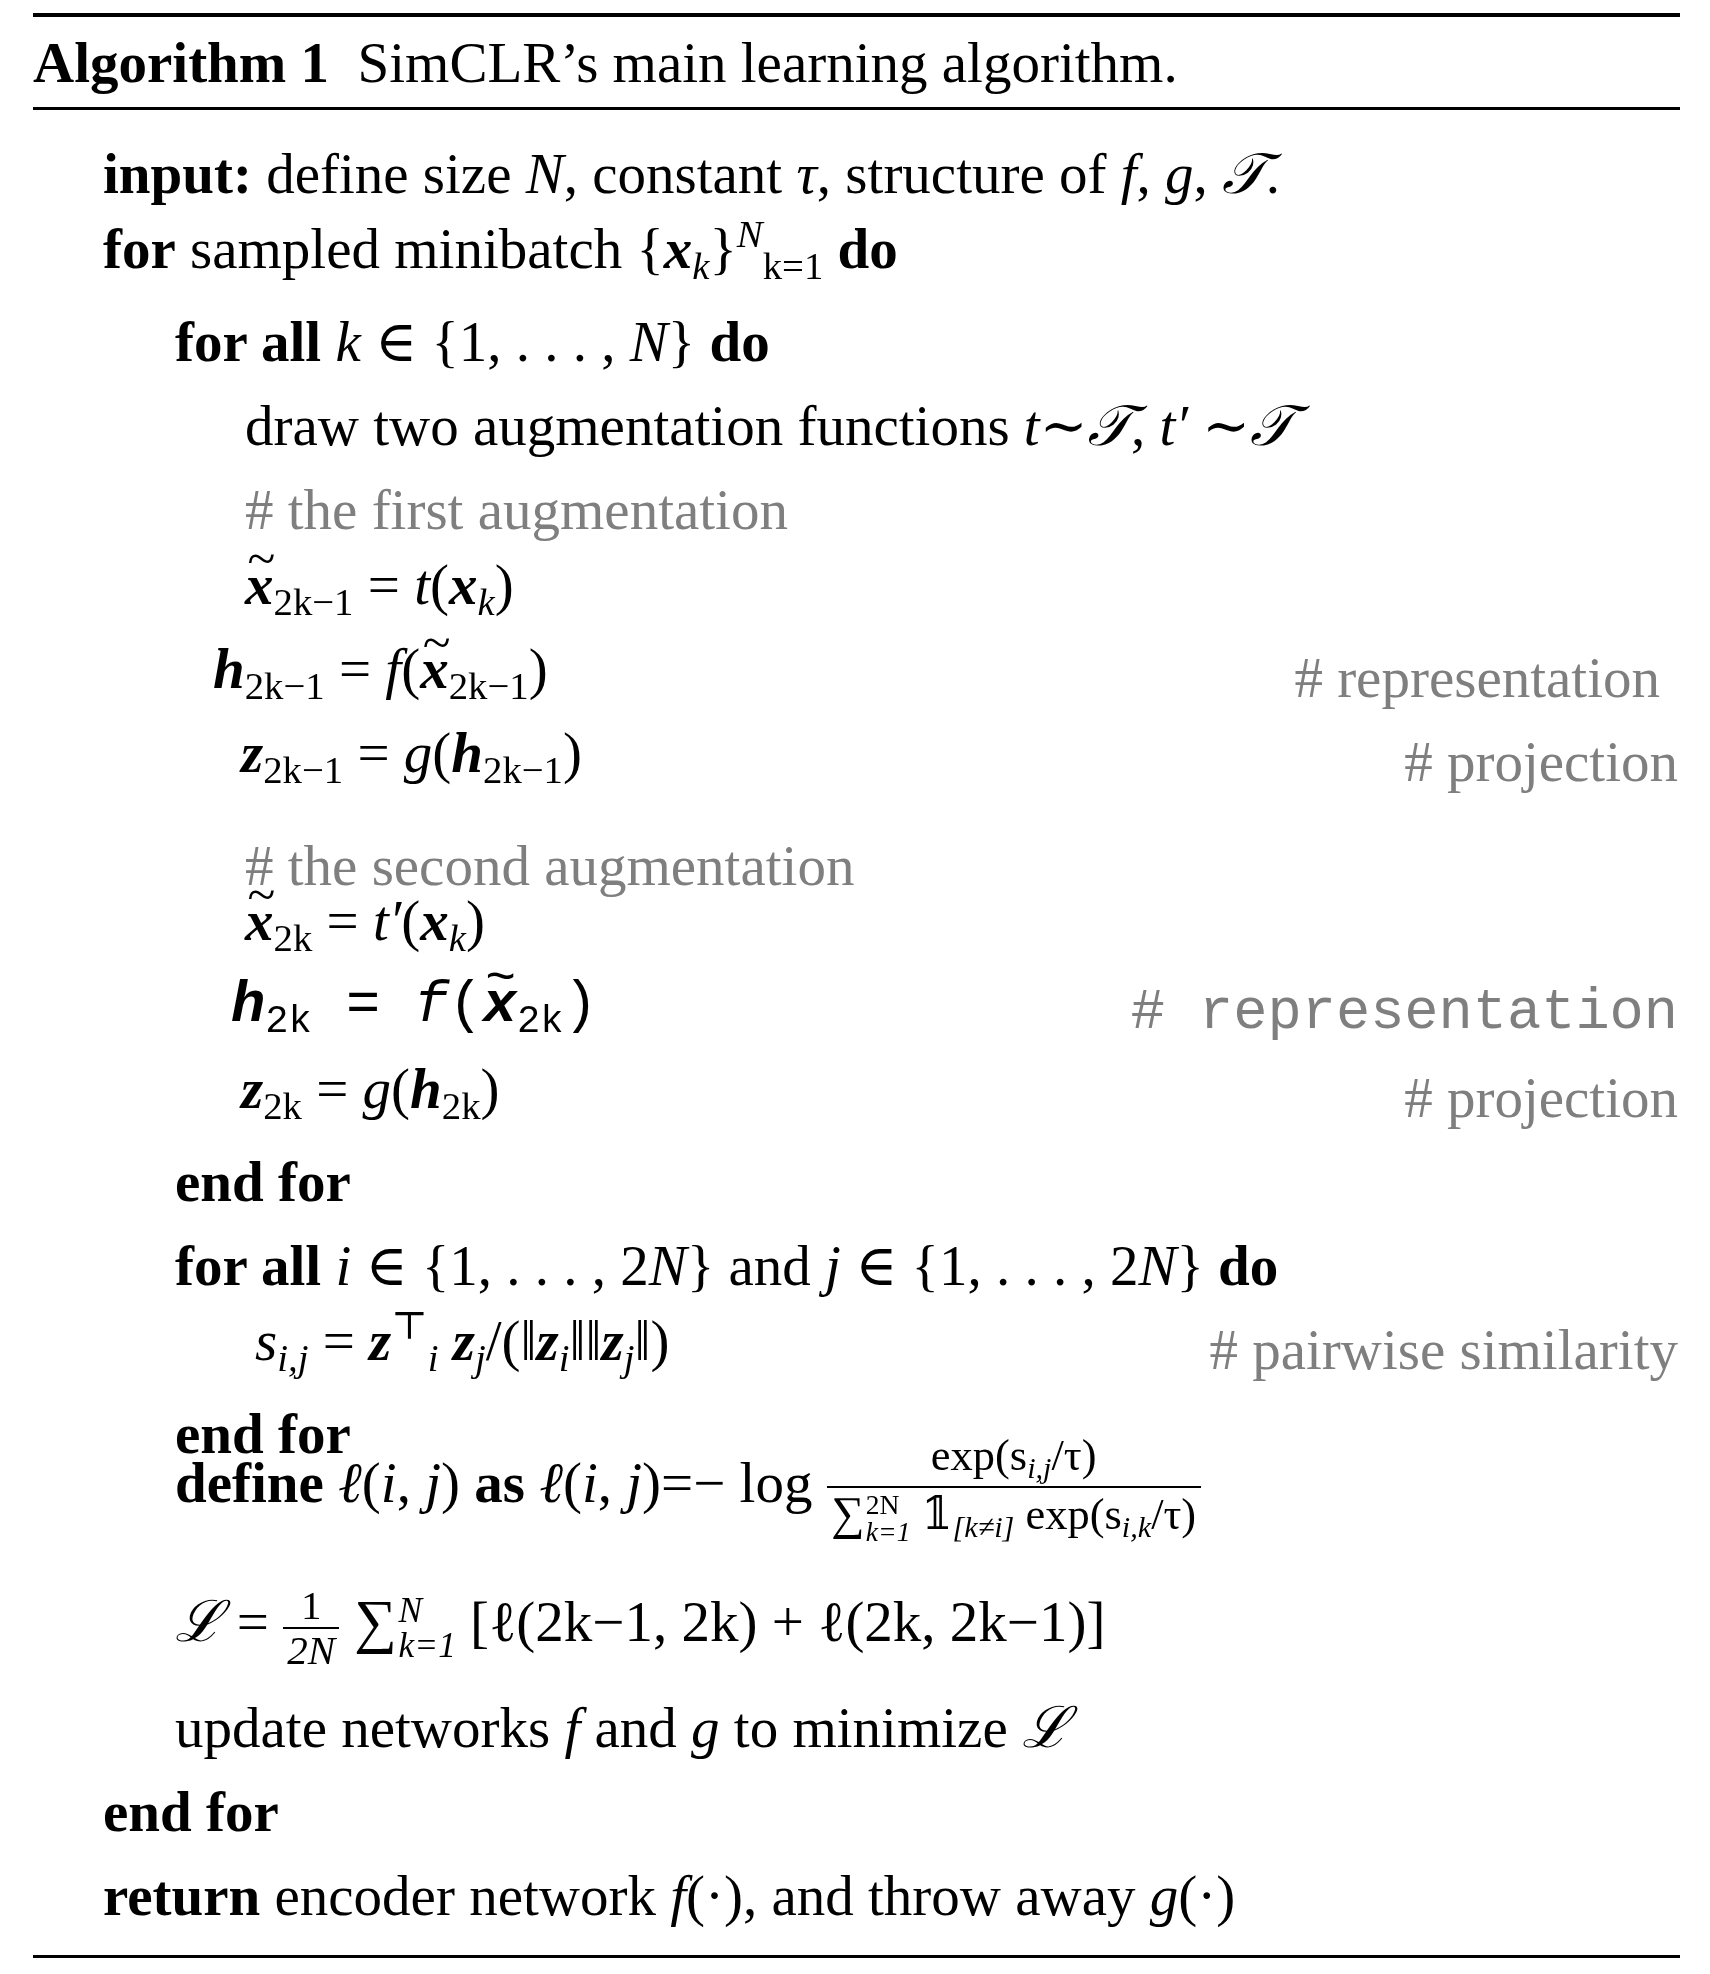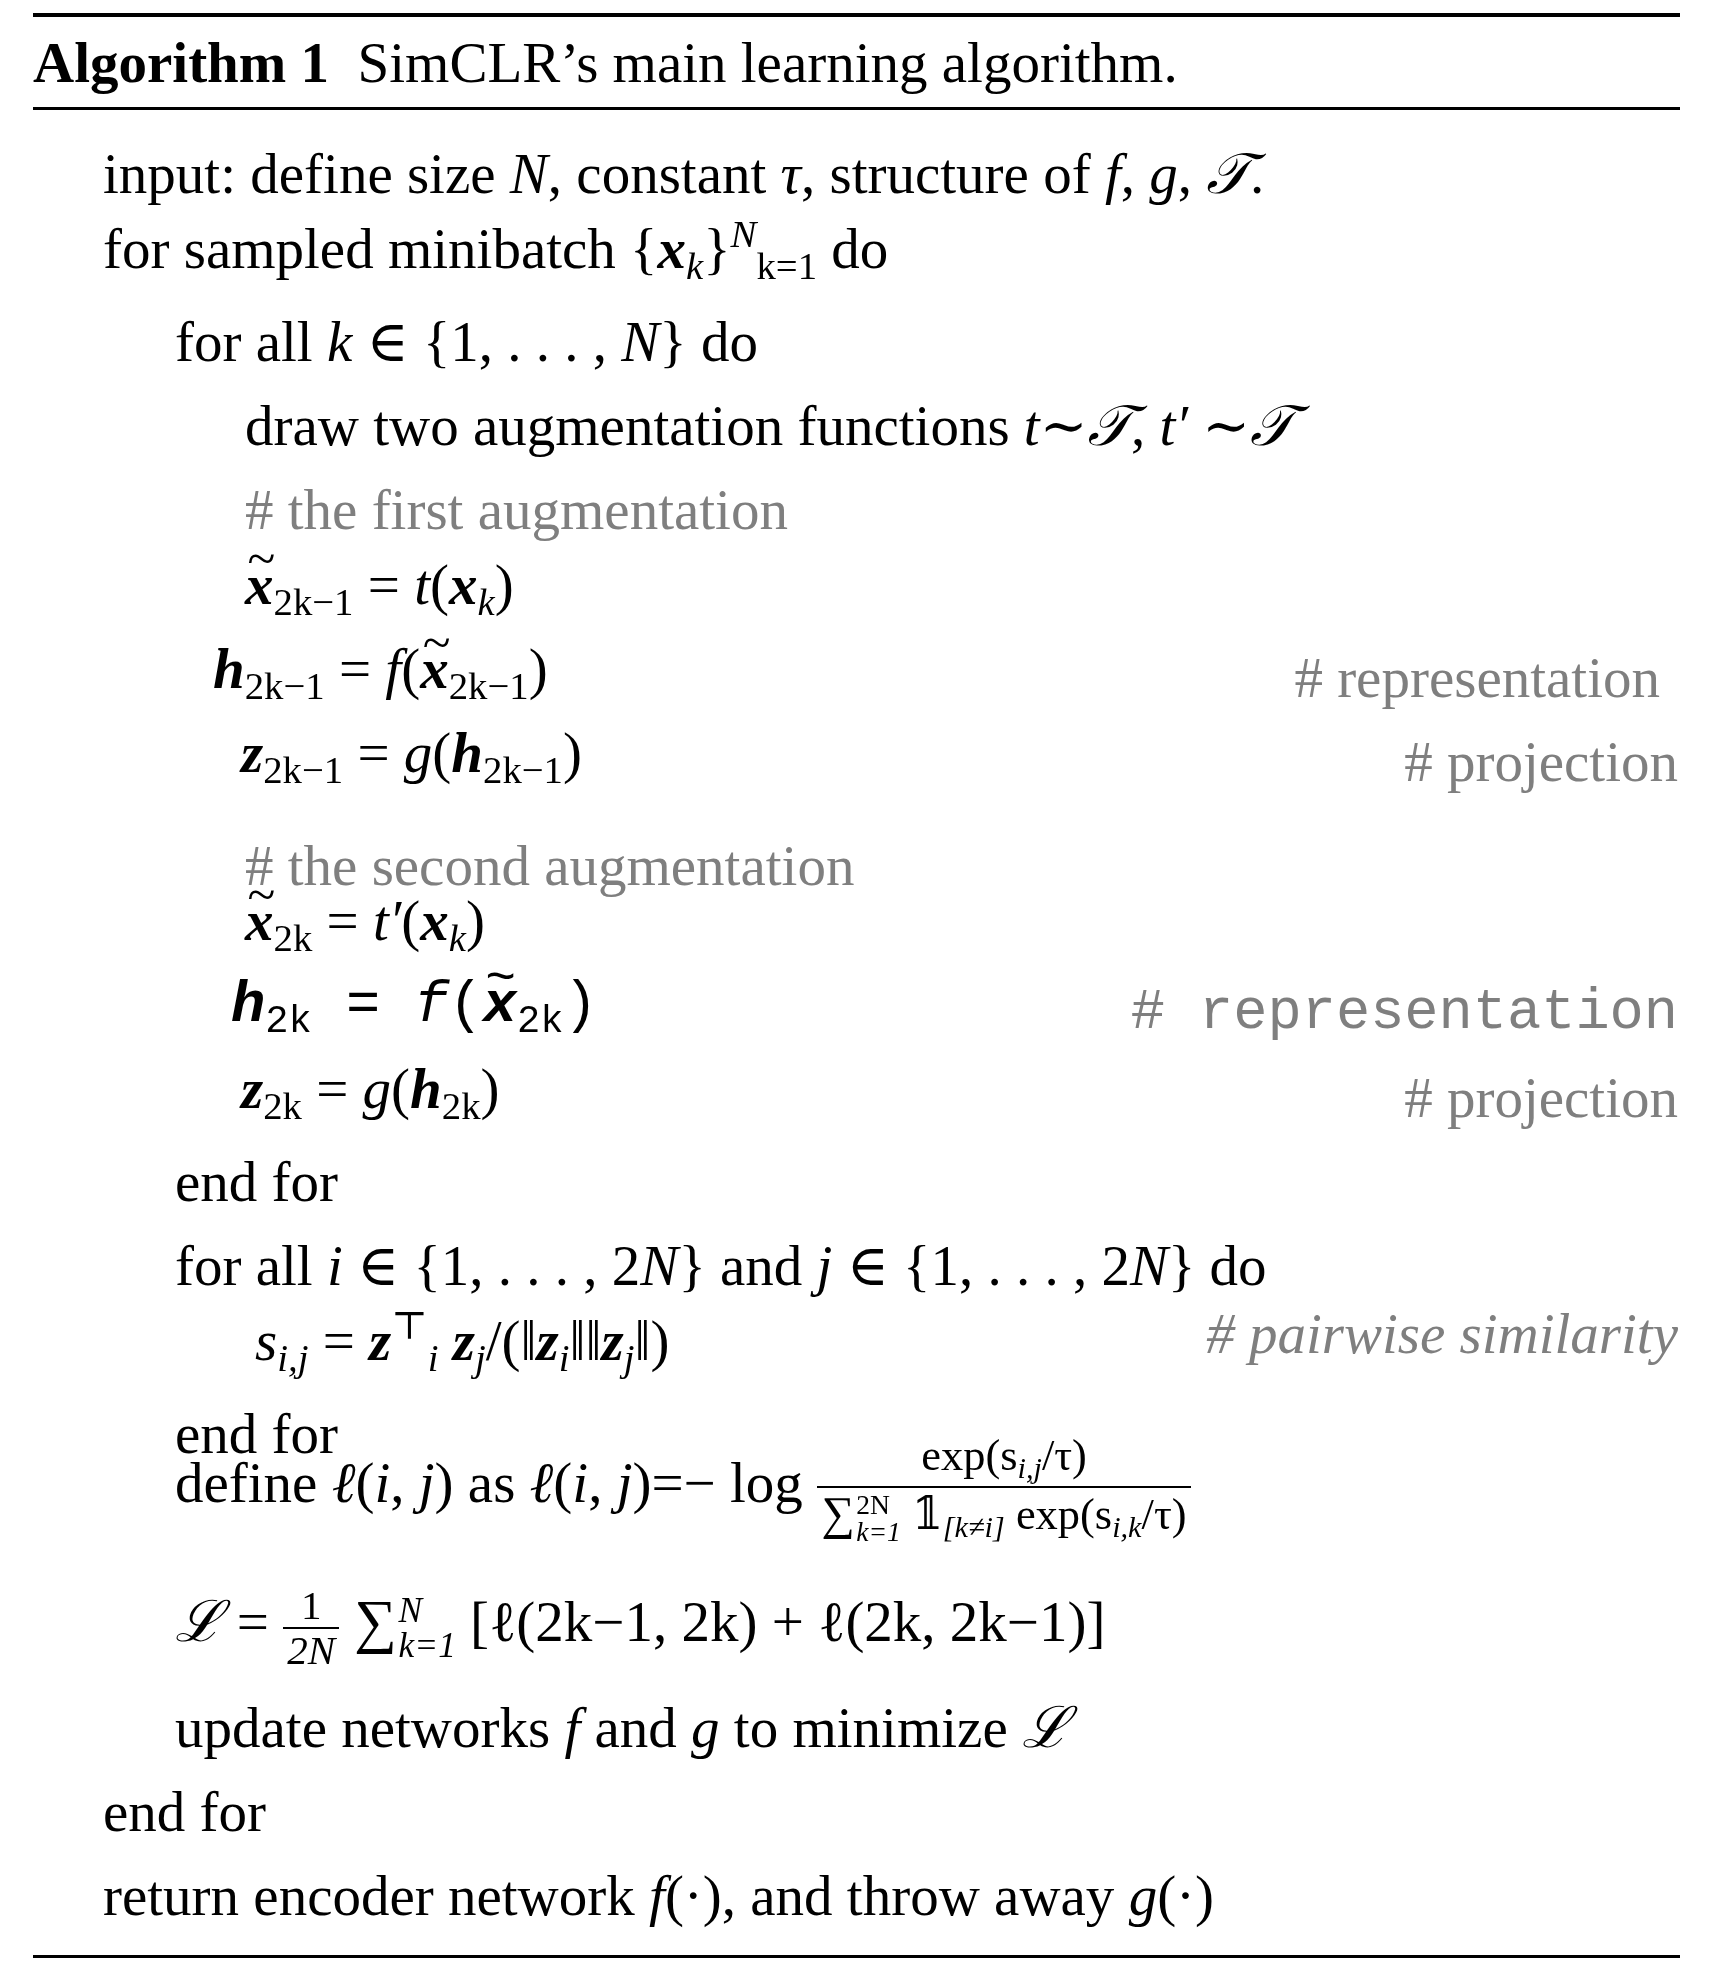--- a/index.html
+++ b/index.html
@@ -6,21 +6,21 @@
   body { width: 1710px; height: 1974px; position: relative; overflow: hidden;
          font-family: "Liberation Serif", "DejaVu Serif", serif; color: #000; }
   .rule { position: absolute; left: 33px; width: 1647px; background: #000; }
   .rule.top { top: 13px; height: 4px; }
   .rule.mid { top: 107px; height: 3px; }
   .rule.bot { top: 1955px; height: 3px; }
   .line { position: absolute; font-size: 57px; line-height: 1; white-space: nowrap; }
   .line .base { position: absolute; left: 0; bottom: 0; }
   .title { position: absolute; left: 33px; top: 30px; font-size: 57px; white-space: nowrap; }
   .title .num { font-weight: bold; }
-  .b { font-weight: normal; }
+  .b { font-weight: bold; }
   .i { font-style: italic; }
   .bi { font-weight: bold; font-style: italic; }
   .c { color: #7f7f7f; }
   .sub { font-size: 0.68em; vertical-align: -0.28em; }
   .sup { font-size: 0.68em; vertical-align: 0.55em; }
   .cal { font-style: italic; font-family: "DejaVu Serif", serif; }
   .tl { position: relative; display: inline-block; }
   .tl::before { content: "~"; position: absolute; left: 0.05em; top: -0.48em; font-style: normal; font-weight: normal; font-size: 0.9em; }
   .rc { position: absolute; right: 0; white-space: nowrap; margin-top: 24px; }
   .frac { display: inline-block; vertical-align: middle; text-align: center; font-size: 0.72em; }
@@ -85,21 +85,21 @@
       <span class="rc c" style="bottom: 0px; right: 0px;"># projection</span>
     </div>
     <div class="line" style="left: 175px; width: 1503px; top: 1150px; height: 60px;">
       <span class="base"><span><span class="b">end for</span></span></span>
     </div>
     <div class="line" style="left: 175px; width: 1503px; top: 1234px; height: 60px;">
       <span class="base"><span><span class="b">for all</span><span> </span><span class="i">i</span><span> ∈ {1, . . . , 2</span><span class="i">N</span><span>} and </span><span class="i">j</span><span> ∈ {1, . . . , 2</span><span class="i">N</span><span>} </span><span class="b">do</span></span></span>
     </div>
     <div class="line" style="left: 255px; width: 1423px; top: 1318px; height: 60px;">
       <span class="base"><span><span class="i">s</span><span class="i sub">i,j</span><span> = </span><span class="bi">z</span><span class="sup">⊤</span><span class="i sub">i</span><span> </span><span class="bi">z</span><span class="i sub">j</span><span>/(‖</span><span class="bi">z</span><span class="i sub">i</span><span>‖‖</span><span class="bi">z</span><span class="i sub">j</span><span>‖)</span></span></span>
-      <span class="rc c" style="bottom: 16px; right: 0px; font-style: italic;"># pairwise similarity</span>
+      <span class="rc c" style="bottom: 0px; right: 0px;"># pairwise similarity</span>
     </div>
     <div class="line" style="left: 175px; width: 1503px; top: 1402px; height: 60px;">
       <span class="base"><span><span class="b">end for</span></span></span>
     </div>
     <div class="line" style="left: 175px; width: 1503px; top: 1486px; height: 60px;">
       <span class="base"><span><span class="b">define</span><span> </span><span class="i">ℓ</span><span>(</span><span class="i">i</span><span>, </span><span class="i">j</span><span>) </span><span class="b">as</span><span>  </span><span class="i">ℓ</span><span>(</span><span class="i">i</span><span>, </span><span class="i">j</span><span>)=− log </span><span class="bigfrac"><span class="num"><span>exp(s</span><span class="i sub">i,j</span><span>/τ)</span></span><span class="den"><span class="sumop">∑</span><span class="limits"><span>2N</span><span class="i">k=1</span></span><span> 𝟙</span><span class="i sub">[k≠i]</span><span> exp(s</span><span class="i sub">i,k</span><span>/τ)</span></span></span></span></span>
     </div>
     <div class="line" style="left: 175px; width: 1503px; top: 1612px; height: 60px;">
       <span class="base"><span><span class="cal">ℒ</span><span> = </span><span class="frac"><span class="num">1</span><span class="den i">2N</span></span><span class="sumop"> ∑</span><span class="limits"><span class="i">N</span><span class="i">k=1</span></span><span> [ℓ(2k−1, 2k) + ℓ(2k, 2k−1)]</span></span></span>
     </div>

